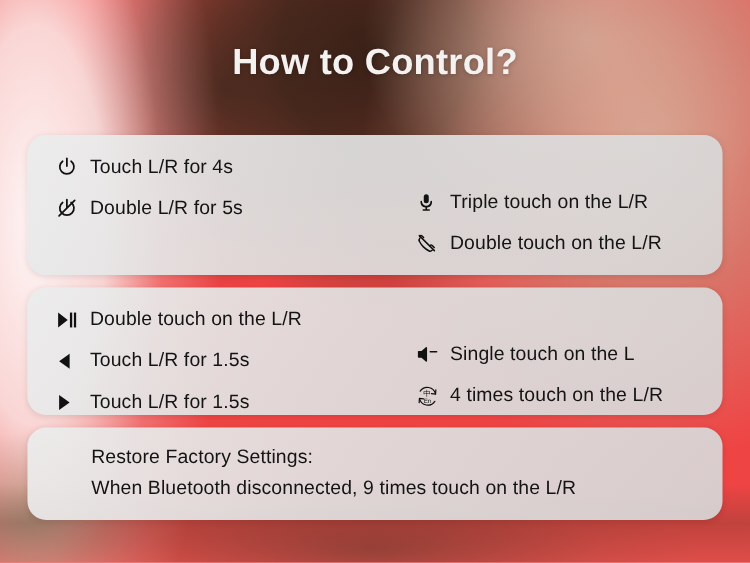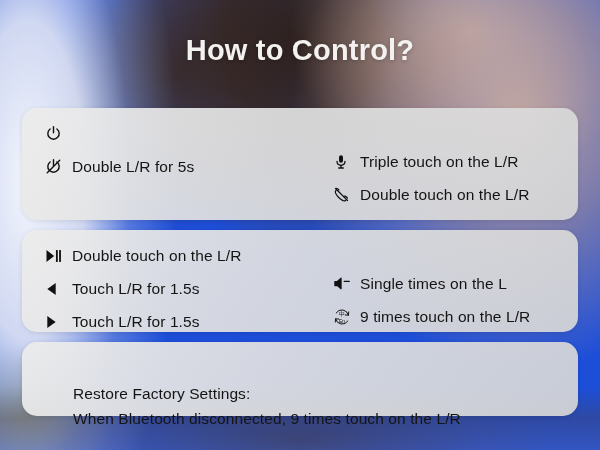--- a/index.html
+++ b/index.html
@@ -11,21 +11,21 @@
     height: 450px;
     overflow: hidden;
     font-family: "Liberation Sans", sans-serif;
   }
 
   #page {
     position: relative;
     width: 600px;
     height: 450px;
     overflow: hidden;
-    background: #1d4ed8;
+    background: #ef4444;
   }
 
   
   .bg-layer {
     position: absolute;
     inset: 0;
   }
   .bg-base2 {
     background:
       linear-gradient(180deg,
@@ -148,21 +148,20 @@
   .row .label {
     font-size: 15.5px;
     color: #141414;
     white-space: nowrap;
     letter-spacing: 0.1px;
   }
 
   
   .note {
     padding: 11px 12px 0 51px;
-    margin-top: 28px;
   }
   .note div {
     font-size: 15.5px;
     color: #141414;
     line-height: 25px;
     white-space: nowrap;
     letter-spacing: 0.1px;
   }
 </style>
 </head>
@@ -183,20 +182,21 @@
     <div class="card-cols">
       <div class="col-left">
 
         <div class="row">
           <span class="icon">
             <svg width="17" height="17" viewBox="0 0 24 24" fill="none" stroke="currentColor" stroke-width="2" stroke-linecap="round">
               <path d="M7.2 5.6a8 8 0 1 0 9.6 0"></path>
               <line x1="12" y1="2.5" x2="12" y2="11"></line>
             </svg>
           </span>
+          <span class="label">Touch L/R for 4s</span>
         </div>
 
         <div class="row">
           <span class="icon">
             <svg width="17" height="17" viewBox="0 0 24 24" fill="none" stroke="currentColor" stroke-width="2" stroke-linecap="round">
               <path d="M7.2 5.6a8 8 0 1 0 9.6 0"></path>
               <line x1="12" y1="2.5" x2="12" y2="11"></line>
               <line x1="3.2" y1="20.8" x2="20.8" y2="3.2"></line>
             </svg>
           </span>
@@ -270,35 +270,35 @@
       <div class="col-right">
 
 
         <div class="row">
           <span class="icon">
             <svg width="20" height="15" viewBox="0 0 26 20" fill="none" stroke="currentColor" stroke-width="1.6" stroke-linecap="round" stroke-linejoin="round">
               <path d="M2.2 7.3h3.3L10.4 3v14L5.5 12.7H2.2z" fill="currentColor"></path>
               <line x1="14.6" y1="7.2" x2="21.4" y2="7.2"></line>
             </svg>
           </span>
-          <span class="label">Single times on the L</span>
+          <span class="label">Single touch on the L</span>
         </div>
 
         <div class="row">
           <span class="icon">
             <svg width="18" height="18" viewBox="0 0 24 24" fill="none" stroke="currentColor" stroke-width="1.3" stroke-linecap="round">
               <path d="M20.5 9.5A9 9 0 0 0 4.2 6.6"></path>
               <path d="M3.5 14.5a9 9 0 0 0 16.3 2.9"></path>
               <polyline points="20.9,5.2 20.6,9.7 16.2,9.2" stroke-linejoin="round"></polyline>
               <polyline points="3.1,18.8 3.4,14.3 7.8,14.8" stroke-linejoin="round"></polyline>
               <text x="11.6" y="11.3" font-size="8.2" font-family="&quot;DejaVu Sans&quot;, sans-serif" fill="currentColor" stroke="none" text-anchor="middle">中</text>
               <text x="12" y="19.4" font-size="6.6" font-family="&quot;Liberation Sans&quot;, sans-serif" fill="currentColor" stroke="none" text-anchor="middle">En</text>
             </svg>
           </span>
-          <span class="label">9 times touch on the L/R</span>
+          <span class="label">4 times touch on the L/R</span>
         </div>
 
       </div>
     </div>
   </div>
 
   <div class="card" id="card-3">
     <div class="note">
       <div>Restore Factory Settings:</div>
       <div>When Bluetooth disconnected, 9 times touch on the L/R</div>

